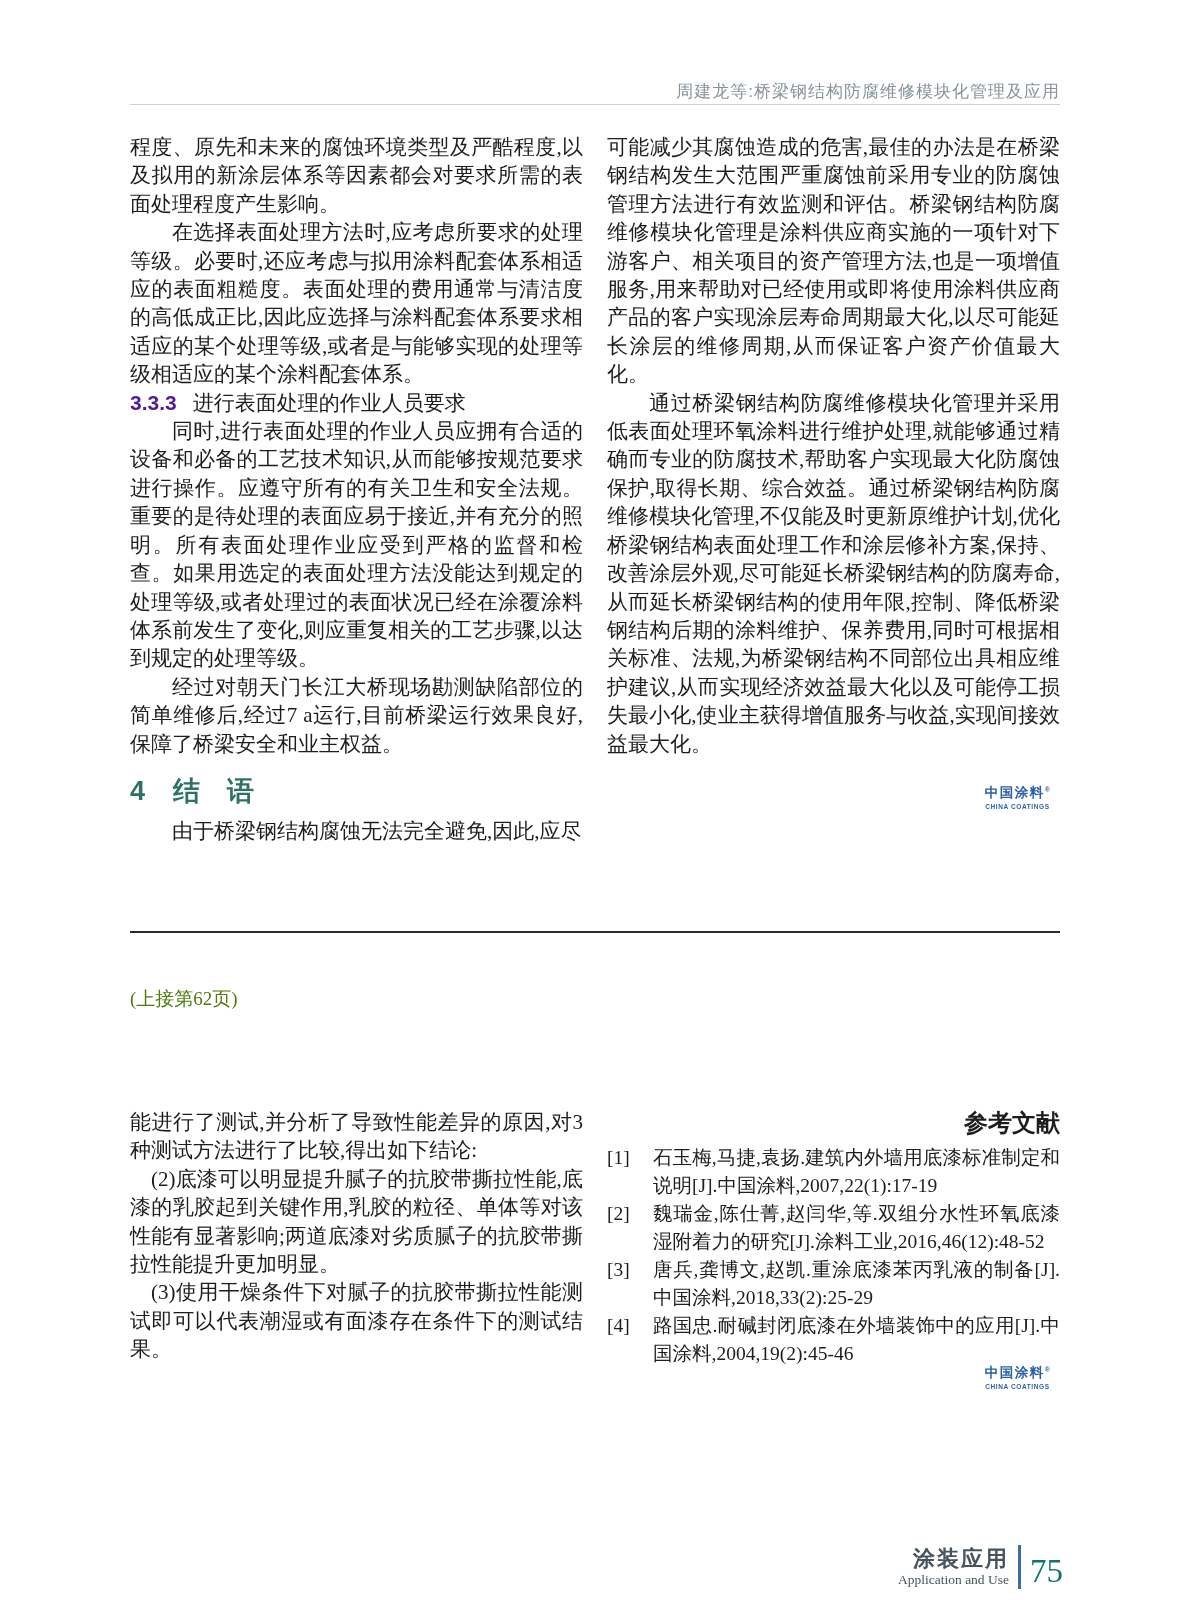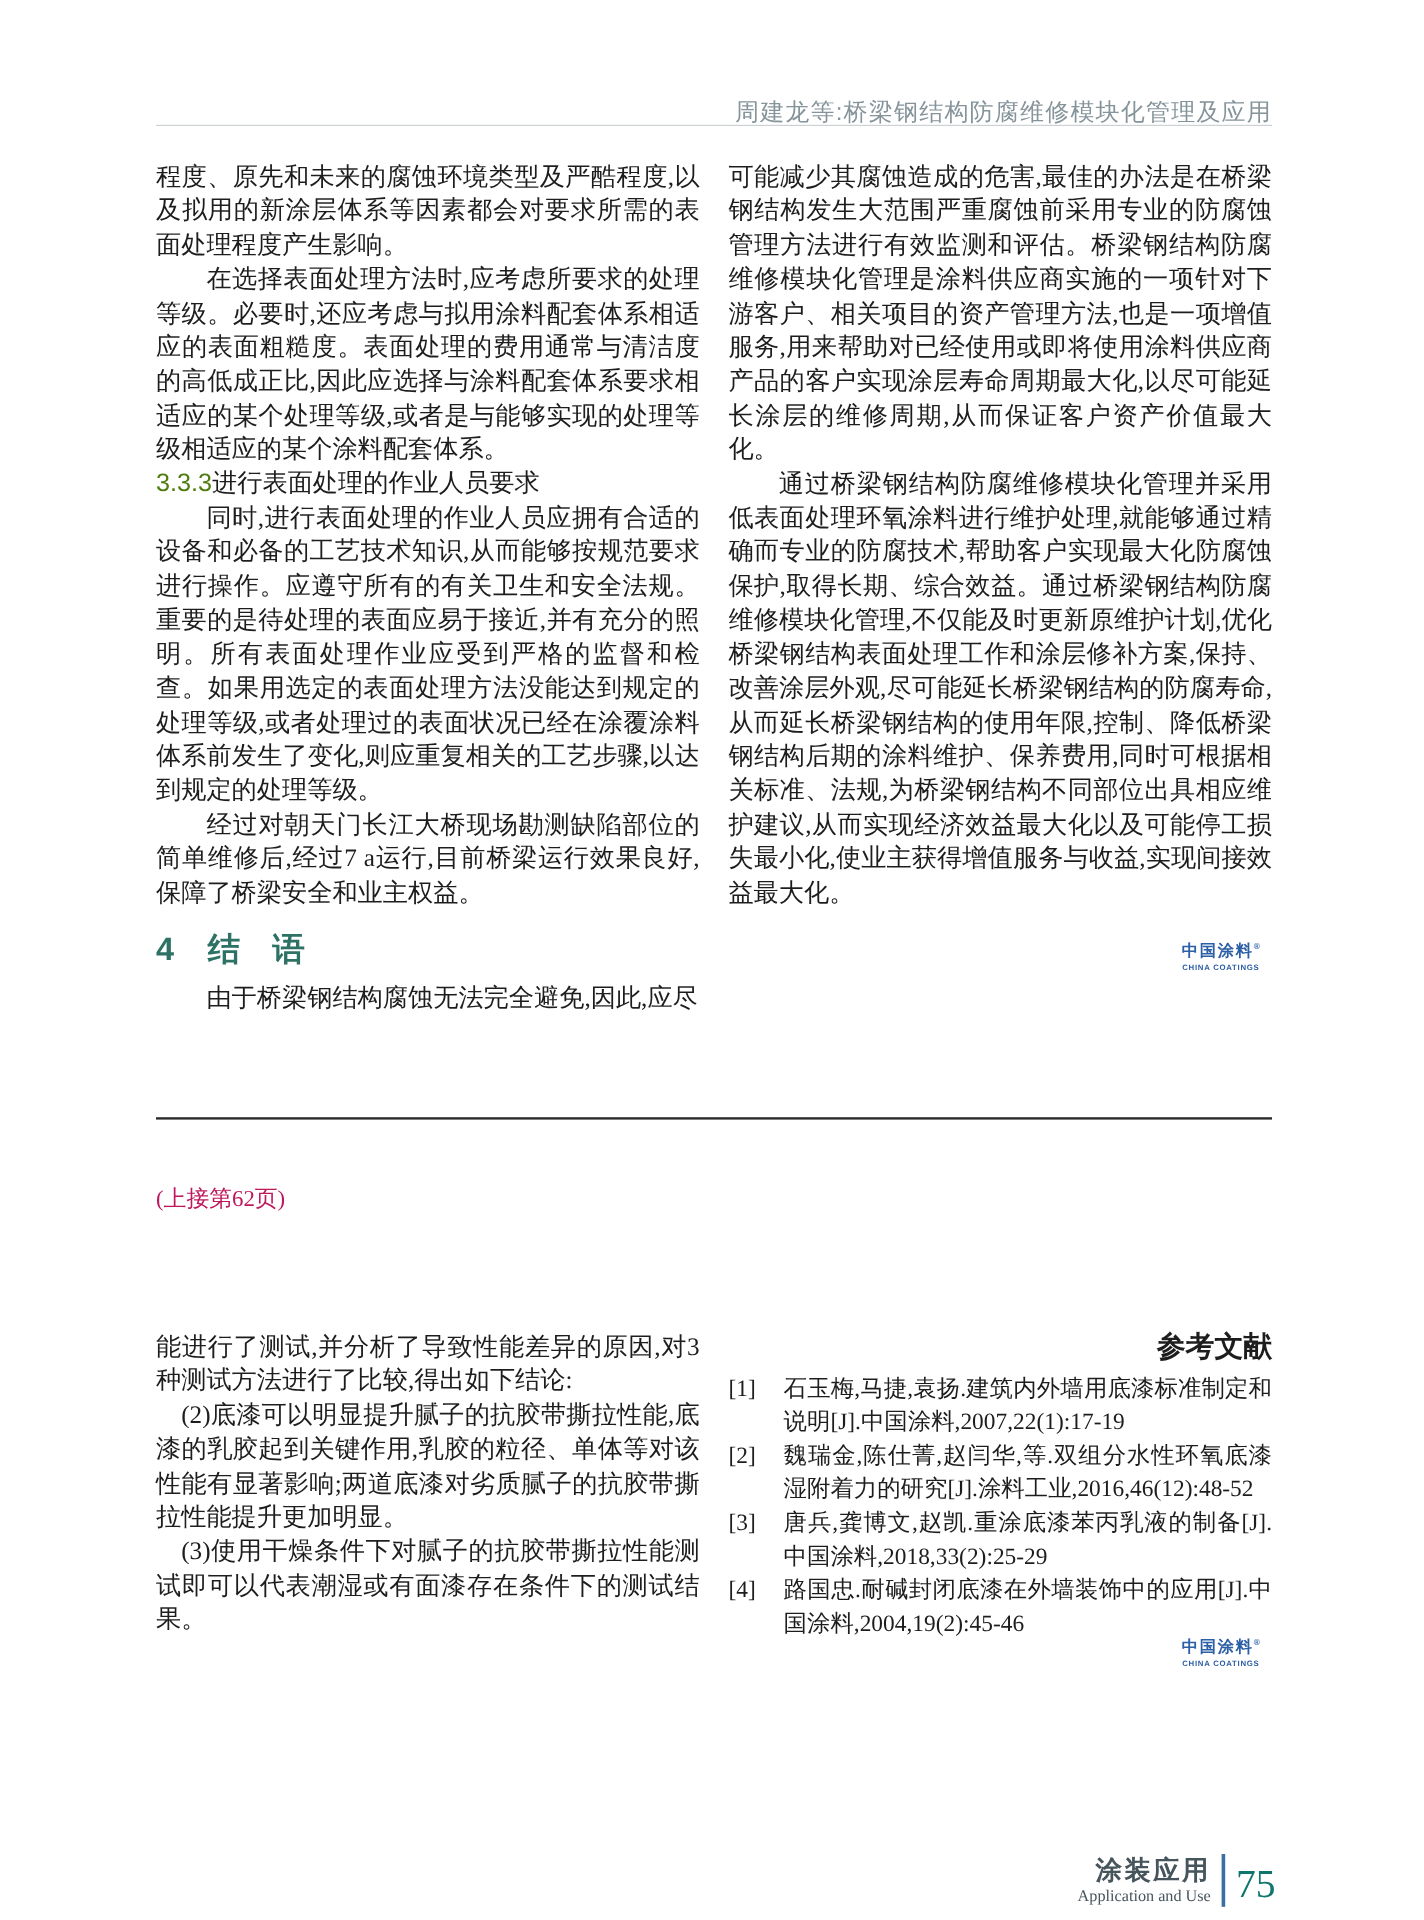--- a/index.html
+++ b/index.html
@@ -8,21 +8,21 @@
     width:1187px;height:1600px;
     background:#ffffff;
     overflow:hidden;
     font-family:"Liberation Serif","DejaVu Serif",serif;
     color:#1d1d1d;
   }
   
   .runner{
     position:absolute;top:80px;right:127px;
     font-family:"Liberation Sans","DejaVu Sans",sans-serif;
-    font-size:20px;letter-spacing:1px;color:#85949a;
+    font-size:17px;letter-spacing:1px;color:#85949a;
   }
   .runner-rule{
     position:absolute;top:104px;left:130px;width:930px;height:1px;
     background:#ccd2d4;
   }
   
   .cols{
     position:absolute;left:130px;width:930px;
     display:flex;gap:24px;
   }
@@ -35,21 +35,21 @@
     text-align:justify;
   }
   .indent{text-indent:2em;}
   .indent-1{text-indent:1em;}
   .noindent{text-indent:0;}
   
   .h333{
     font-family:"Liberation Sans","DejaVu Sans",sans-serif;
     font-size:21px;line-height:28.4px;margin:0;
   }
-  .h333 .num{color:#4d7c0f;font-weight:normal;}
+  .h333 .num{color:#4c1d95;font-weight:bold;margin-right:16px;}
   
   .h4{
     margin:17px 0 10px 0;
     font-family:"Liberation Sans","DejaVu Sans",sans-serif;
     font-size:27px;font-weight:bold;color:#2e7265;line-height:32px;
   }
   .h4 .h4num{margin-right:28px;}
   
   .logo{
     position:absolute;right:137px;text-align:center;line-height:1.1;
@@ -61,21 +61,21 @@
   .logo-cn{font-size:13.5px;font-weight:bold;letter-spacing:1.5px;}
   .logo-cn .reg{font-size:7px;vertical-align:top;letter-spacing:0;}
   .logo-en{font-size:6.5px;font-weight:bold;letter-spacing:0.6px;margin-top:2px;}
   
   .mid-rule{
     position:absolute;top:931px;left:130px;width:930px;height:2px;
     background:#2c2c2c;
   }
   .cont-note{
     position:absolute;top:986px;left:130px;
-    font-size:19px;color:#be185d;
+    font-size:19px;color:#4d7c0f;
   }
   
   .ref-title{
     font-family:"Liberation Sans","DejaVu Sans",sans-serif;
     font-size:24px;font-weight:bold;text-align:right;
     margin:2px 0 8px 0;line-height:26px;
   }
   .ref{
     display:flex;
     font-size:19.5px;line-height:28px;

